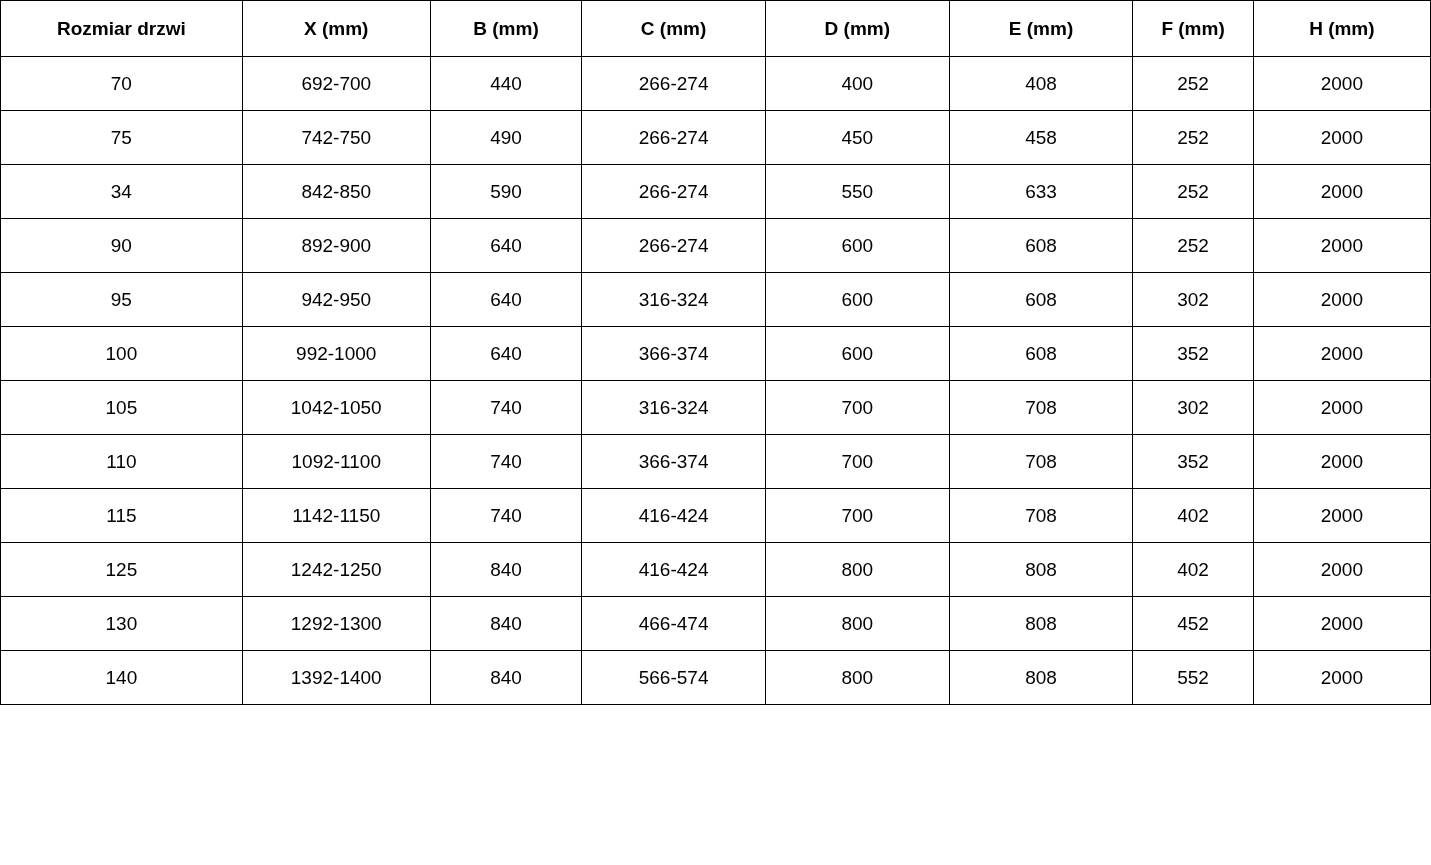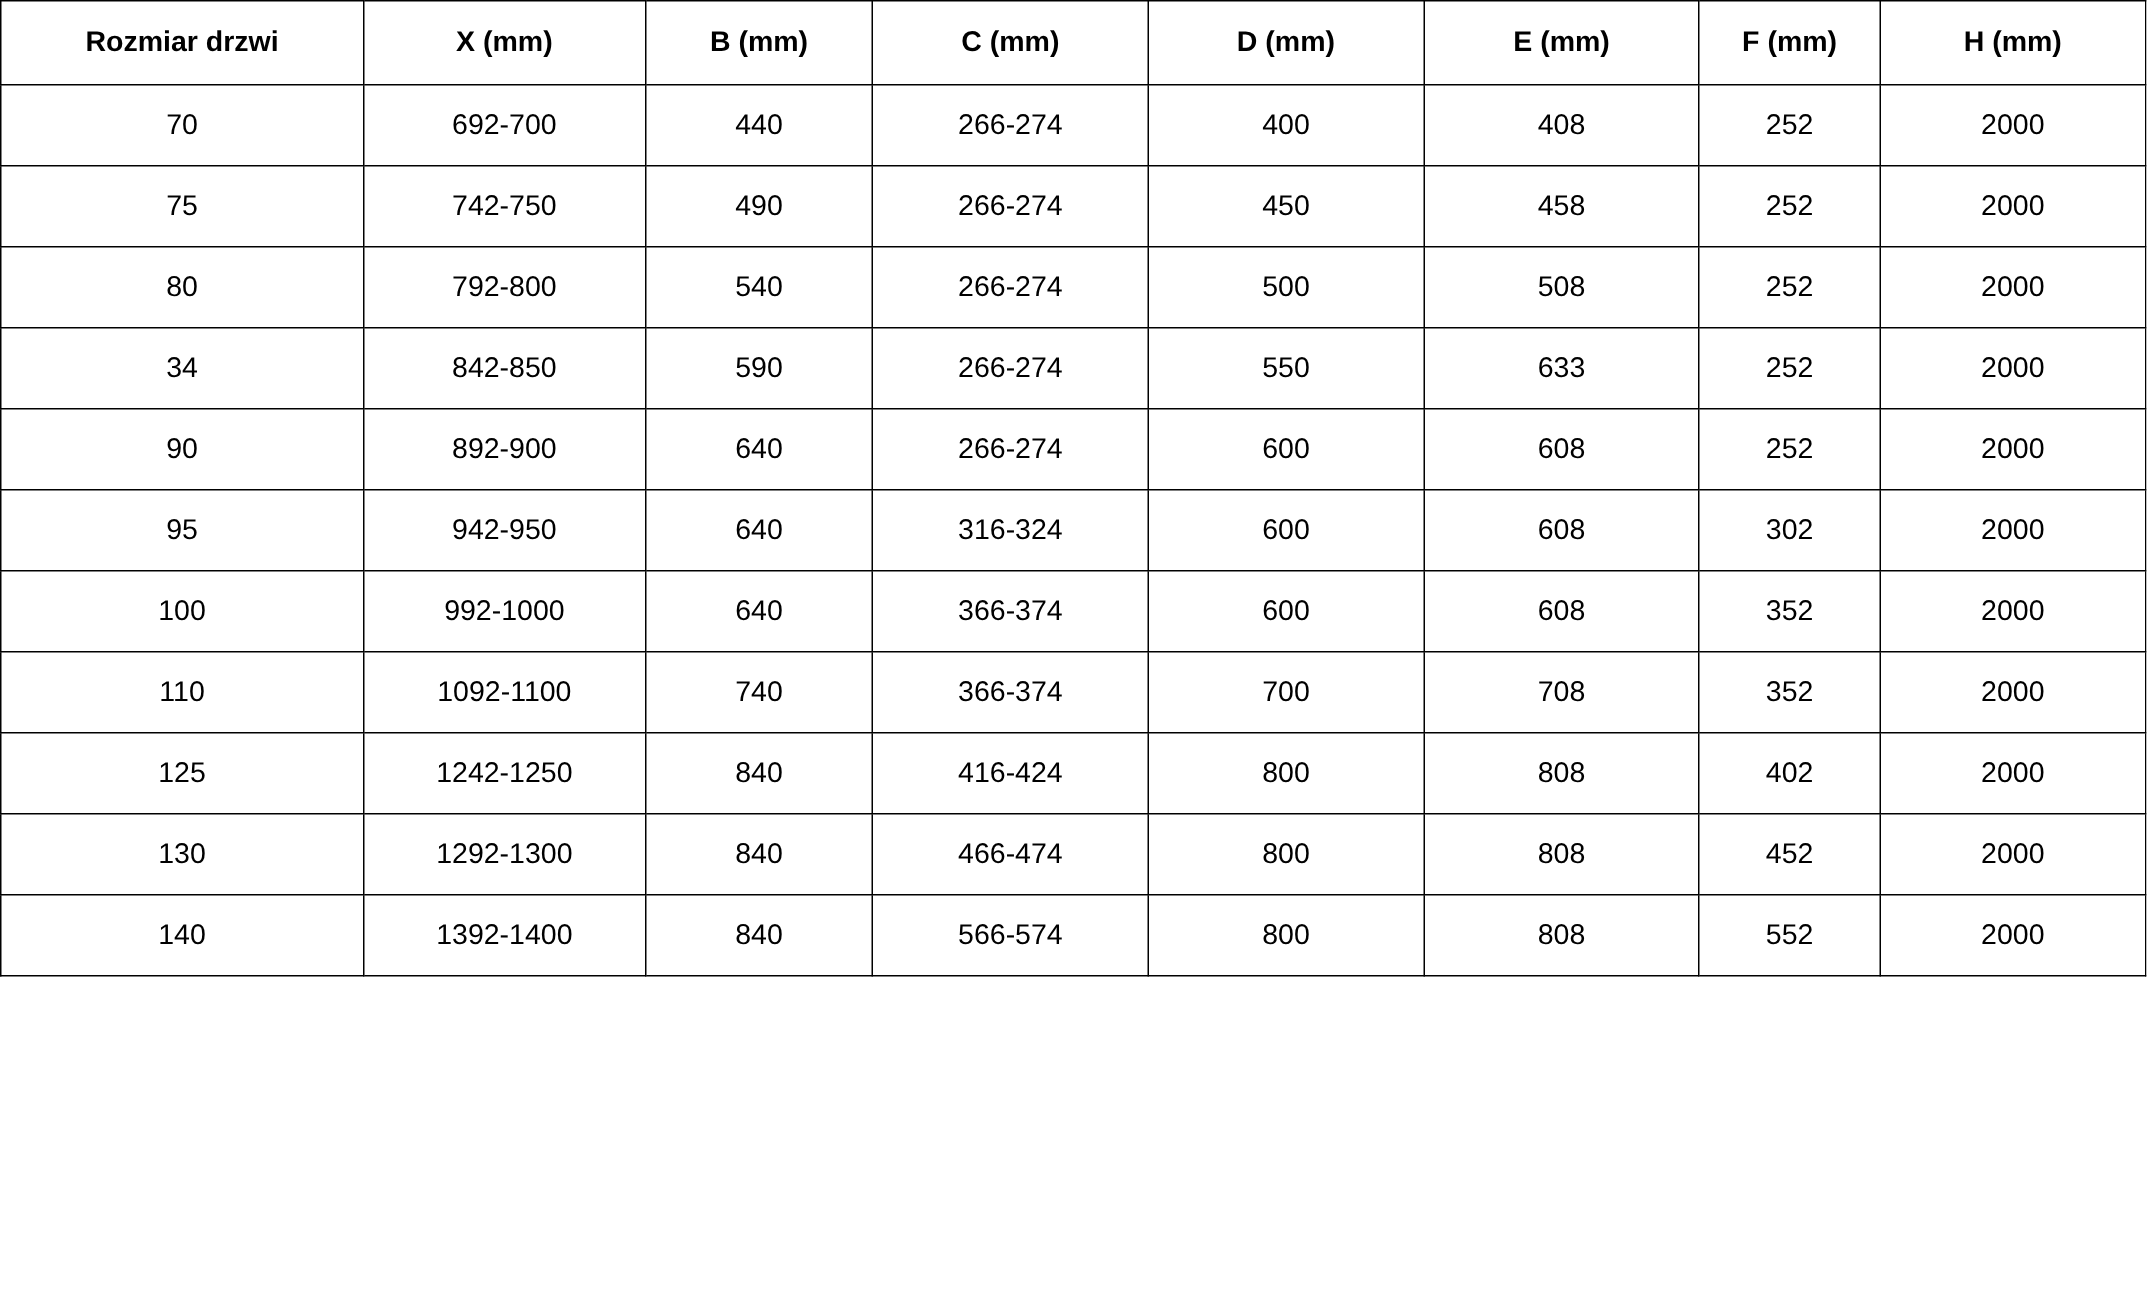--- a/index.html
+++ b/index.html
@@ -95,30 +95,20 @@
         <td>75</td>
         <td>742-750</td>
         <td>490</td>
         <td>266-274</td>
         <td>450</td>
         <td>458</td>
         <td>252</td>
         <td>2000</td>
       </tr>
       <tr>
-        <td>80</td>
-        <td>792-800</td>
-        <td>540</td>
-        <td>266-274</td>
-        <td>500</td>
-        <td>508</td>
-        <td>252</td>
-        <td>2000</td>
-      </tr>
-      <tr>
         <td>34</td>
         <td>842-850</td>
         <td>590</td>
         <td>266-274</td>
         <td>550</td>
         <td>633</td>
         <td>252</td>
         <td>2000</td>
       </tr>
       <tr>
@@ -145,30 +135,50 @@
         <td>100</td>
         <td>992-1000</td>
         <td>640</td>
         <td>366-374</td>
         <td>600</td>
         <td>608</td>
         <td>352</td>
         <td>2000</td>
       </tr>
       <tr>
+        <td>105</td>
+        <td>1042-1050</td>
+        <td>740</td>
+        <td>316-324</td>
+        <td>700</td>
+        <td>708</td>
+        <td>302</td>
+        <td>2000</td>
+      </tr>
+      <tr>
         <td>110</td>
         <td>1092-1100</td>
         <td>740</td>
         <td>366-374</td>
         <td>700</td>
         <td>708</td>
         <td>352</td>
         <td>2000</td>
       </tr>
       <tr>
+        <td>115</td>
+        <td>1142-1150</td>
+        <td>740</td>
+        <td>416-424</td>
+        <td>700</td>
+        <td>708</td>
+        <td>402</td>
+        <td>2000</td>
+      </tr>
+      <tr>
         <td>125</td>
         <td>1242-1250</td>
         <td>840</td>
         <td>416-424</td>
         <td>800</td>
         <td>808</td>
         <td>402</td>
         <td>2000</td>
       </tr>
       <tr>

